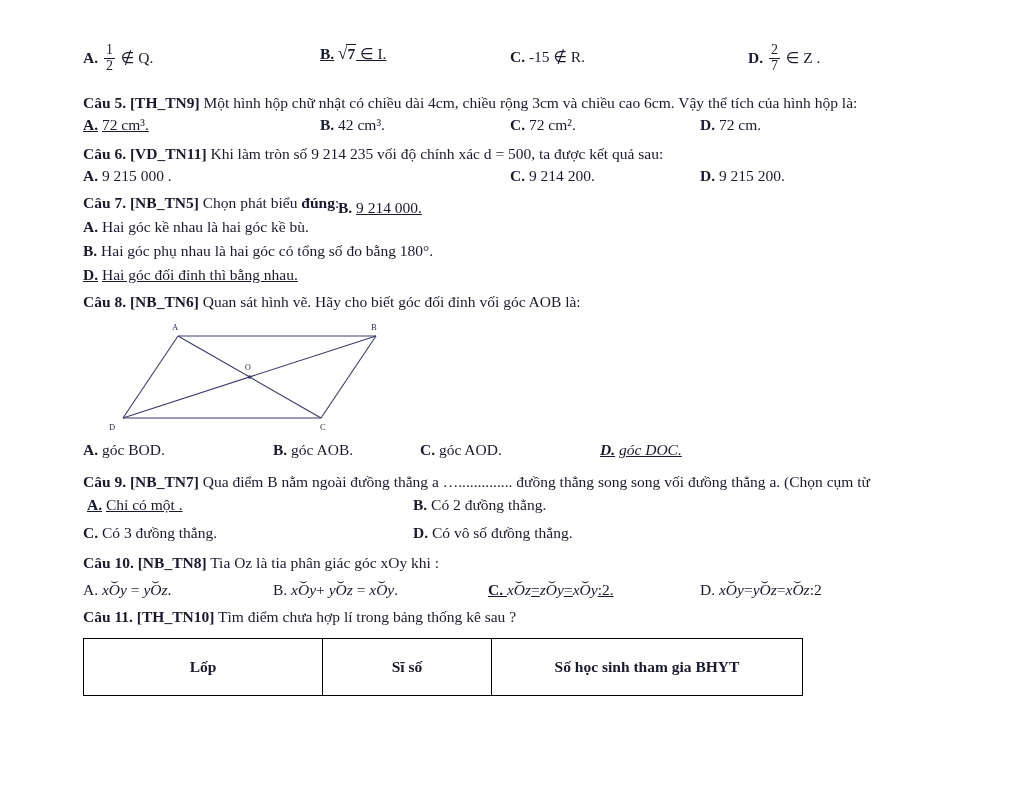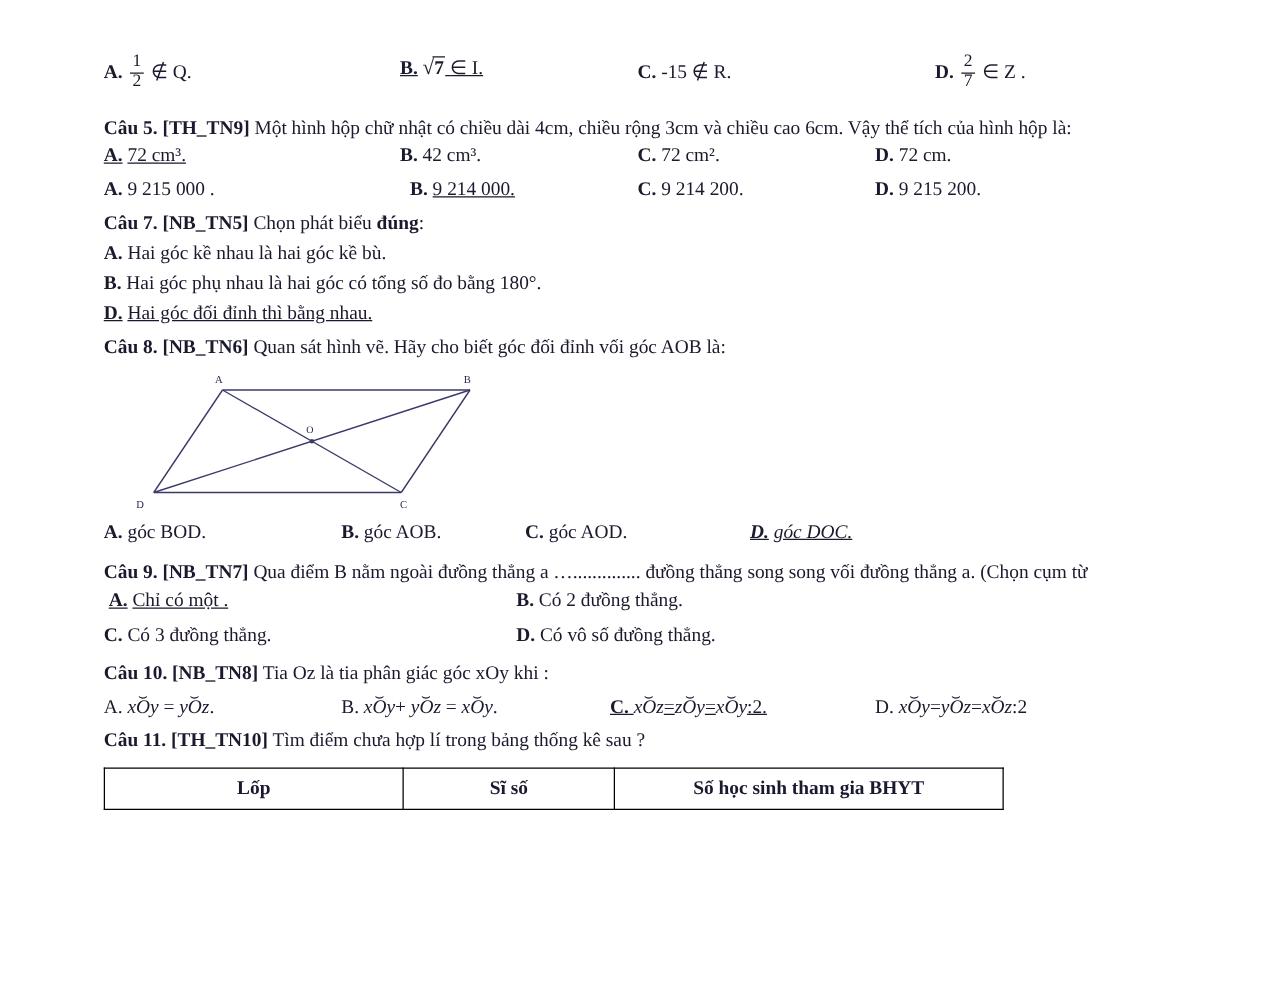--- a/index.html
+++ b/index.html
@@ -55,21 +55,21 @@
   .tbl {
     border-collapse:collapse;
     margin-top:10px;
     font-family:"Liberation Serif", serif;
   }
   .tbl td {
     border:1.6px solid #000;
     text-align:center;
     font-weight:bold;
     font-size:15.5px;
-    padding:5px 10px;
+    padding:17px 10px;
     height:22px;
   }
   .c1 { width:218px; }
   .c2 { width:148px;margin-left:12px; }
   .c3 { width:290px; }
 </style>
 </head>
 <body>
 
 <div class="page">
@@ -124,26 +124,30 @@
       <span class="opt" style="left:427px;">
         <span class="b">C.</span>
         <span>72 cm².</span>
       </span>
       <span class="opt" style="left:617px;">
         <span class="b">D.</span>
         <span>72 cm.</span>
       </span>
     </div>
 
+    <div class="qline">
+      <span class="b">Câu 6. [VD_TN11]</span>
+      <span>Khi làm tròn số 9 214 235 vối độ chính xác d = 500, ta được kết quả sau:</span>
+    </div>
     <div class="optrow" style="height:25px;">
       <span class="opt" style="left:0px;">
         <span class="b">A.</span>
         <span>9 215 000 .</span>
       </span>
-      <span class="opt" style="left:245px;">
+      <span class="opt" style="left:255px;margin-top:32px;">
         <span class="b">B.</span>
         <span class="u">9 214 000.</span>
       </span>
       <span class="opt" style="left:427px;">
         <span class="b">C.</span>
         <span>9 214 200.</span>
       </span>
       <span class="opt" style="left:617px;">
         <span class="b">D.</span>
         <span>9 215 200.</span>

